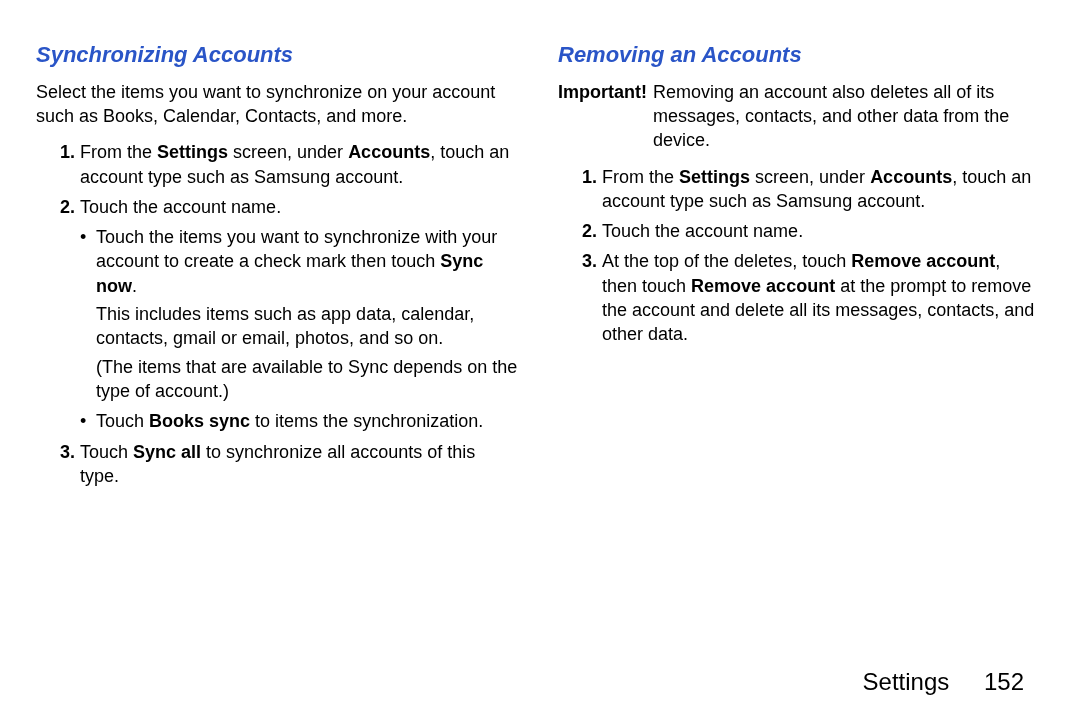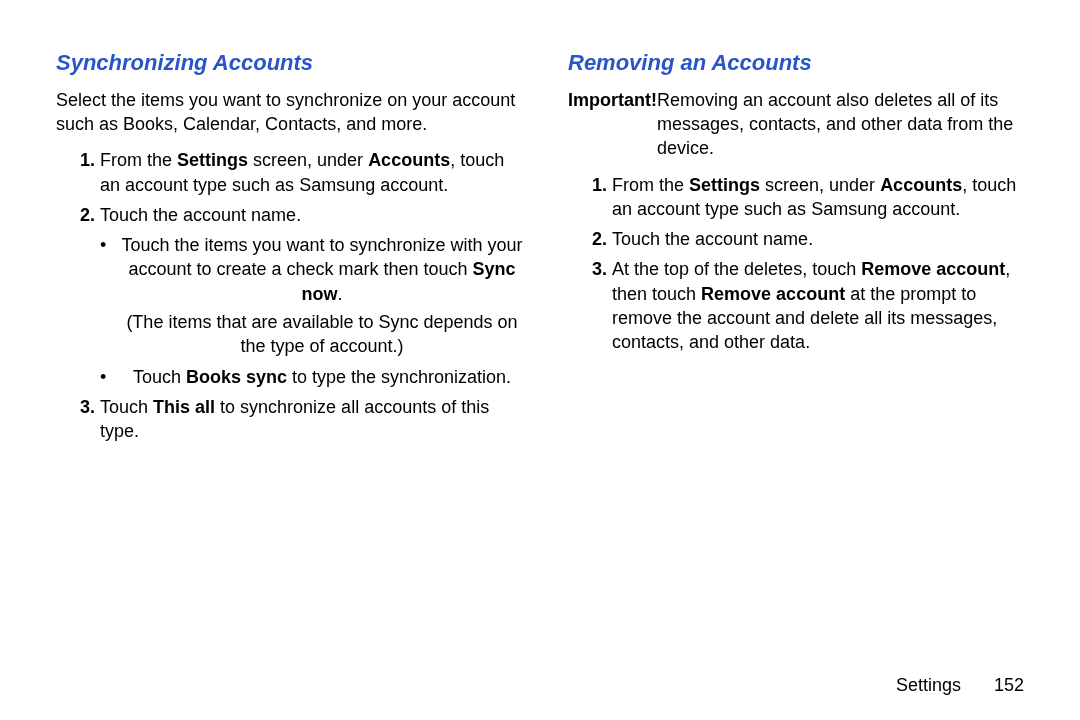--- a/index.html
+++ b/index.html
@@ -7,24 +7,23 @@
   body {
     width: 1080px;
     height: 720px;
     font-family: Arial, Helvetica, sans-serif;
     color: #000;
     position: relative;
     background: #fff;
   }
   .page {
     display: flex;
-    padding: 40px 40px 20px 56px;
+    padding: 40px 40px 20px 36px;
     gap: 40px;
     height: 660px;
-    margin-top: 8px;
   }
   .col {
     flex: 1;
     font-size: 18px;
     line-height: 1.35;
   }
   .heading {
     color: #2a55c7;
     font-style: italic;
     font-weight: 800;
@@ -41,78 +40,79 @@
   ol.steps > li {
     margin-bottom: 6px;
   }
   ol.steps > li::marker {
     font-weight: 700;
   }
   ul.sub {
     list-style: none;
     margin: 6px 0 0 0;
     padding-left: 0;
-    text-align: center;
   }
   ul.sub > li {
     position: relative;
     padding-left: 16px;
     margin-bottom: 6px;
   }
   ul.sub > li::before {
     content: "•";
     position: absolute;
     left: 0;
     top: 0;
     font-size: 18px;
   }
   .sub-note {
     margin: 4px 0 0 0;
   }
   .label-hang {
     display: flex;
+    gap: 6px;
     margin-bottom: 12px;
   }
   .label-hang .tag { font-weight: 700; flex: 0 0 auto; }
   .label-hang .body { flex: 1; }
   b { font-weight: 700; }
   .footer {
     position: absolute;
     bottom: 24px;
     right: 56px;
-    font-size: 18px;
+    font-size: 24px;
   }
   .footer .sec { margin-right: 28px; }
 </style>
 </head>
 <body>
 
 <div class="page">
 
   <div class="col">
     <h3 class="heading">Synchronizing Accounts</h3>
     <p class="intro">Select the items you want to synchronize on your account such as Books, Calendar, Contacts, and more.</p>
     <ol class="steps">
       <li>
         <span>From the </span><b>Settings</b><span> screen, under </span><b>Accounts</b><span>, touch an account type such as Samsung account.</span>
       </li>
       <li>
         <span>Touch the account name.</span>
         <ul class="sub">
           <li>
             <span>Touch the items you want to synchronize with your account to create a check mark then touch </span><b>Sync now</b><span>.</span>
+            <p class="sub-note">This includes items such as app data, calendar, contacts, gmail or email, photos, and so on.</p>
             <p class="sub-note">(The items that are available to Sync depends on the type of account.)</p>
           </li>
           <li>
-            <span>Touch </span><b>Books sync</b><span> to type the synchronization.</span>
+            <span>Touch </span><b>Books sync</b><span> to items the synchronization.</span>
           </li>
         </ul>
       </li>
       <li>
-        <span>Touch </span><b>This all</b><span> to synchronize all accounts of this type.</span>
+        <span>Touch </span><b>Sync all</b><span> to synchronize all accounts of this type.</span>
       </li>
     </ol>
   </div>
 
   <div class="col">
     <h3 class="heading">Removing an Accounts</h3>
     <div class="label-hang">
       <span class="tag">Important!</span>
       <span class="body">Removing an account also deletes all of its messages, contacts, and other data from the device.</span>
     </div>

